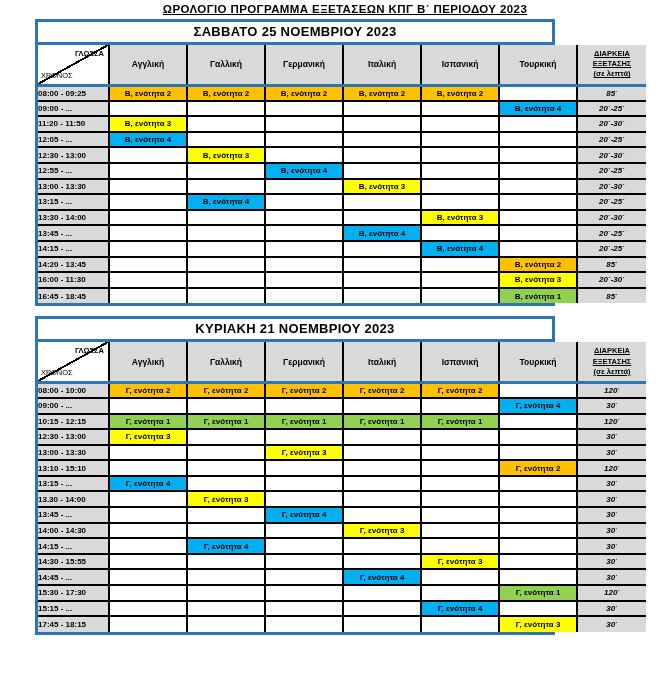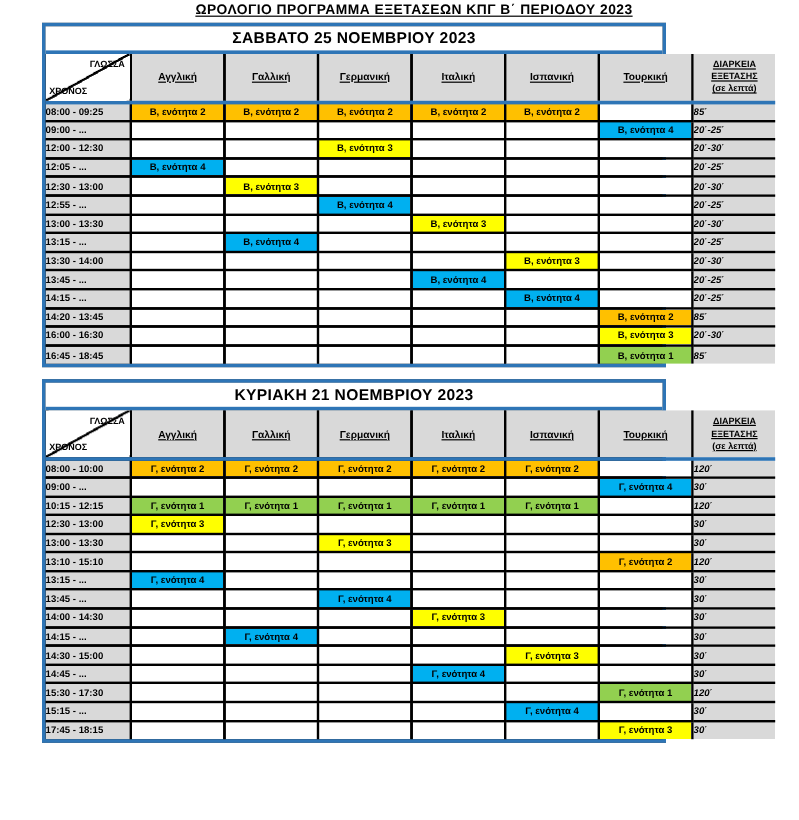--- a/index.html
+++ b/index.html
@@ -8,62 +8,61 @@
     font-family:"Liberation Sans","DejaVu Sans",sans-serif;color:#000;
   }
   .page-title{
     margin:3px 11px 4px 35px;width:620px;
     text-align:center;font-weight:bold;font-size:11.5px;letter-spacing:.4px;
     text-decoration:underline;white-space:nowrap;
   }
   .exam-table{
     width:520px;margin-left:35px;box-sizing:border-box;
     border:3px solid var(--table-border,#2E75B6);
-    background:#404040;
+    background:#737373;
   }
   .exam-table + .exam-table{margin-top:10px;}
   .day-title{
     height:20px;line-height:20px;text-align:center;font-weight:bold;
     font-size:13px;letter-spacing:.3px;background:#fff;
     border-bottom:3px solid var(--table-border,#2E75B6);
   }
   table.schedule{border-collapse:collapse;table-layout:fixed;width:100%;}
   table.schedule th,table.schedule td{
     border:2px solid var(--grid-line,#000);
     padding:0;overflow:hidden;white-space:nowrap;
   }
   table.schedule tr > *:first-child{border-left:none;}
   table.schedule tr > *:last-child{border-right:none;}
   table.schedule thead tr > *{border-top:none;}
   table.schedule tbody tr:last-child > *{border-bottom:none;}
   table.schedule thead tr{border-bottom:3px solid var(--table-border,#2E75B6);height:40px;}
   table.schedule tbody tr{height:15.6px;}
   th.lang-h{
     background:var(--header-bg,#D9D9D9);font-weight:bold;font-size:8.5px;
-    text-decoration:underline;
   }
   th.duration-h{
     background:var(--header-bg,#D9D9D9);font-weight:bold;font-size:7.5px;
     text-align:center;line-height:1.35;white-space:normal;text-decoration:underline;
   }
   th.corner{background:#fff;position:relative;
     background-image:linear-gradient(to bottom right,
       transparent calc(50% - 1px),#000 calc(50% - 1px) calc(50% + 1px),
       transparent calc(50% + 1px));
   }
   th.corner .glossa{position:absolute;top:4px;right:4px;font-size:7.5px;font-weight:bold;}
-  th.corner .xronos{position:absolute;bottom:4px;left:3px;font-size:7.5px;font-weight:bold;}
+  th.corner .xronos{position:absolute;bottom:4px;left:3px;font-size:7.5px;font-weight:normal;}
   td.time-cell{
     background:var(--row-label-bg,#D9D9D9);font-weight:bold;font-size:8px;
     text-align:left;padding-left:3px;
   }
   td.exam-cell{font-weight:bold;font-size:8px;text-align:center;background:#fff;}
   td.duration-cell{
     background:var(--duration-bg,#D9D9D9);font-weight:bold;font-style:italic;
-    font-size:8px;text-align:left;margin-top:48px;
+    font-size:8px;text-align:center;margin-top:48px;
   }
 </style>
 </head>
 <body>
 
 <div class="page-title">ΩΡΟΛΟΓΙΟ ΠΡΟΓΡΑΜΜΑ ΕΞΕΤΑΣΕΩΝ ΚΠΓ Β΄ ΠΕΡΙΟΔΟΥ 2023</div>
 
 <section class="exam-table">
   <div class="day-title">ΣΑΒΒΑΤΟ 25 ΝΟΕΜΒΡΙΟΥ 2023</div>
   <div>
@@ -112,27 +111,27 @@
             <td class="time-cell">09:00 - ...</td>
             <td class="exam-cell"></td>
             <td class="exam-cell"></td>
             <td class="exam-cell"></td>
             <td class="exam-cell"></td>
             <td class="exam-cell"></td>
             <td class="exam-cell" style="background: rgb(0, 176, 240);">Β, ενότητα 4</td>
             <td class="duration-cell">20΄-25΄</td>
           </tr>
           <tr>
-            <td class="time-cell">12:00 - 12:30</td>
-            <td class="exam-cell"></td>
-            <td class="exam-cell"></td>
+            <td class="time-cell">11:20 - 11:50</td>
             <td class="exam-cell" style="background: rgb(255, 255, 0);">Β, ενότητα 3</td>
             <td class="exam-cell"></td>
             <td class="exam-cell"></td>
             <td class="exam-cell"></td>
+            <td class="exam-cell"></td>
+            <td class="exam-cell"></td>
             <td class="duration-cell">20΄-30΄</td>
           </tr>
           <tr>
             <td class="time-cell">12:05 - ...</td>
             <td class="exam-cell" style="background: rgb(0, 176, 240);">Β, ενότητα 4</td>
             <td class="exam-cell"></td>
             <td class="exam-cell"></td>
             <td class="exam-cell"></td>
             <td class="exam-cell"></td>
             <td class="exam-cell"></td>
@@ -212,21 +211,21 @@
             <td class="time-cell">14:20 - 13:45</td>
             <td class="exam-cell"></td>
             <td class="exam-cell"></td>
             <td class="exam-cell"></td>
             <td class="exam-cell"></td>
             <td class="exam-cell"></td>
             <td class="exam-cell" style="background: rgb(255, 192, 0);">Β, ενότητα 2</td>
             <td class="duration-cell">85΄</td>
           </tr>
           <tr>
-            <td class="time-cell">16:00 - 16:30</td>
+            <td class="time-cell">16:00 - 11:30</td>
             <td class="exam-cell"></td>
             <td class="exam-cell"></td>
             <td class="exam-cell"></td>
             <td class="exam-cell"></td>
             <td class="exam-cell"></td>
             <td class="exam-cell" style="background: rgb(255, 255, 0);">Β, ενότητα 3</td>
             <td class="duration-cell">20΄-30΄</td>
           </tr>
           <tr>
             <td class="time-cell">16:45 - 18:45</td>
@@ -341,20 +340,30 @@
             <td class="time-cell">13:15 - ...</td>
             <td class="exam-cell" style="background: rgb(0, 176, 240);">Γ, ενότητα 4</td>
             <td class="exam-cell"></td>
             <td class="exam-cell"></td>
             <td class="exam-cell"></td>
             <td class="exam-cell"></td>
             <td class="exam-cell"></td>
             <td class="duration-cell">30΄</td>
           </tr>
           <tr>
+            <td class="time-cell">13.30 - 14:00</td>
+            <td class="exam-cell"></td>
+            <td class="exam-cell" style="background: rgb(255, 255, 0);">Γ, ενότητα 3</td>
+            <td class="exam-cell"></td>
+            <td class="exam-cell"></td>
+            <td class="exam-cell"></td>
+            <td class="exam-cell"></td>
+            <td class="duration-cell">30΄</td>
+          </tr>
+          <tr>
             <td class="time-cell">13:45 - ...</td>
             <td class="exam-cell"></td>
             <td class="exam-cell"></td>
             <td class="exam-cell" style="background: rgb(0, 176, 240);">Γ, ενότητα 4</td>
             <td class="exam-cell"></td>
             <td class="exam-cell"></td>
             <td class="exam-cell"></td>
             <td class="duration-cell">30΄</td>
           </tr>
           <tr>
@@ -371,21 +380,21 @@
             <td class="time-cell">14:15 - ...</td>
             <td class="exam-cell"></td>
             <td class="exam-cell" style="background: rgb(0, 176, 240);">Γ, ενότητα 4</td>
             <td class="exam-cell"></td>
             <td class="exam-cell"></td>
             <td class="exam-cell"></td>
             <td class="exam-cell"></td>
             <td class="duration-cell">30΄</td>
           </tr>
           <tr>
-            <td class="time-cell">14:30 - 15:00</td>
+            <td class="time-cell">14:30 - 15:55</td>
             <td class="exam-cell"></td>
             <td class="exam-cell"></td>
             <td class="exam-cell"></td>
             <td class="exam-cell"></td>
             <td class="exam-cell" style="background: rgb(255, 255, 0);">Γ, ενότητα 3</td>
             <td class="exam-cell"></td>
             <td class="duration-cell">30΄</td>
           </tr>
           <tr>
             <td class="time-cell">14:45 - ...</td>

